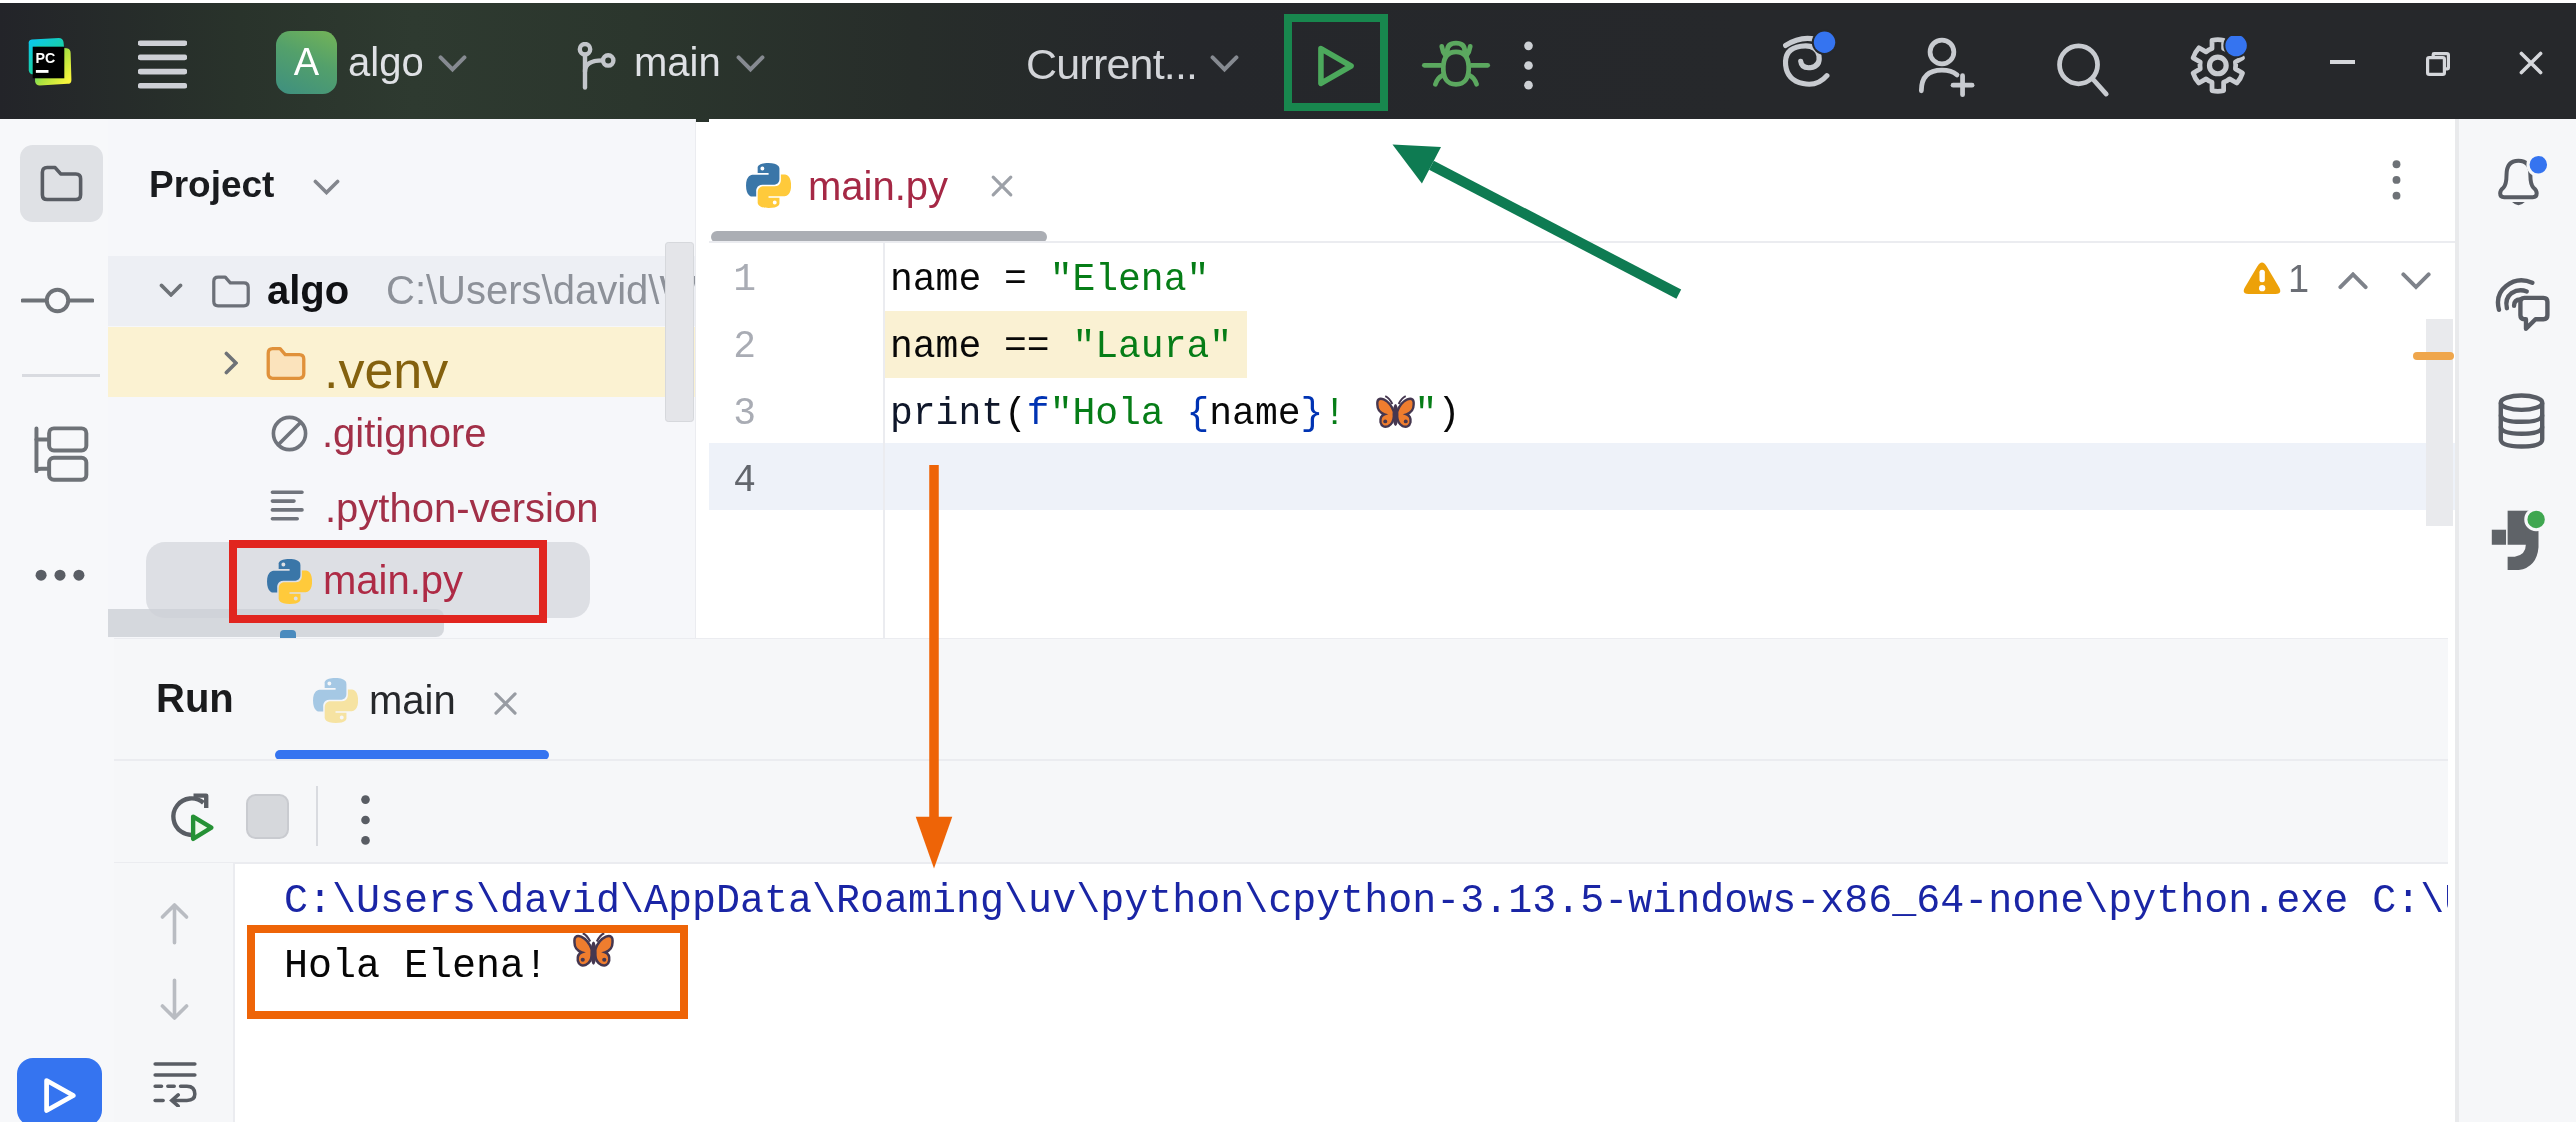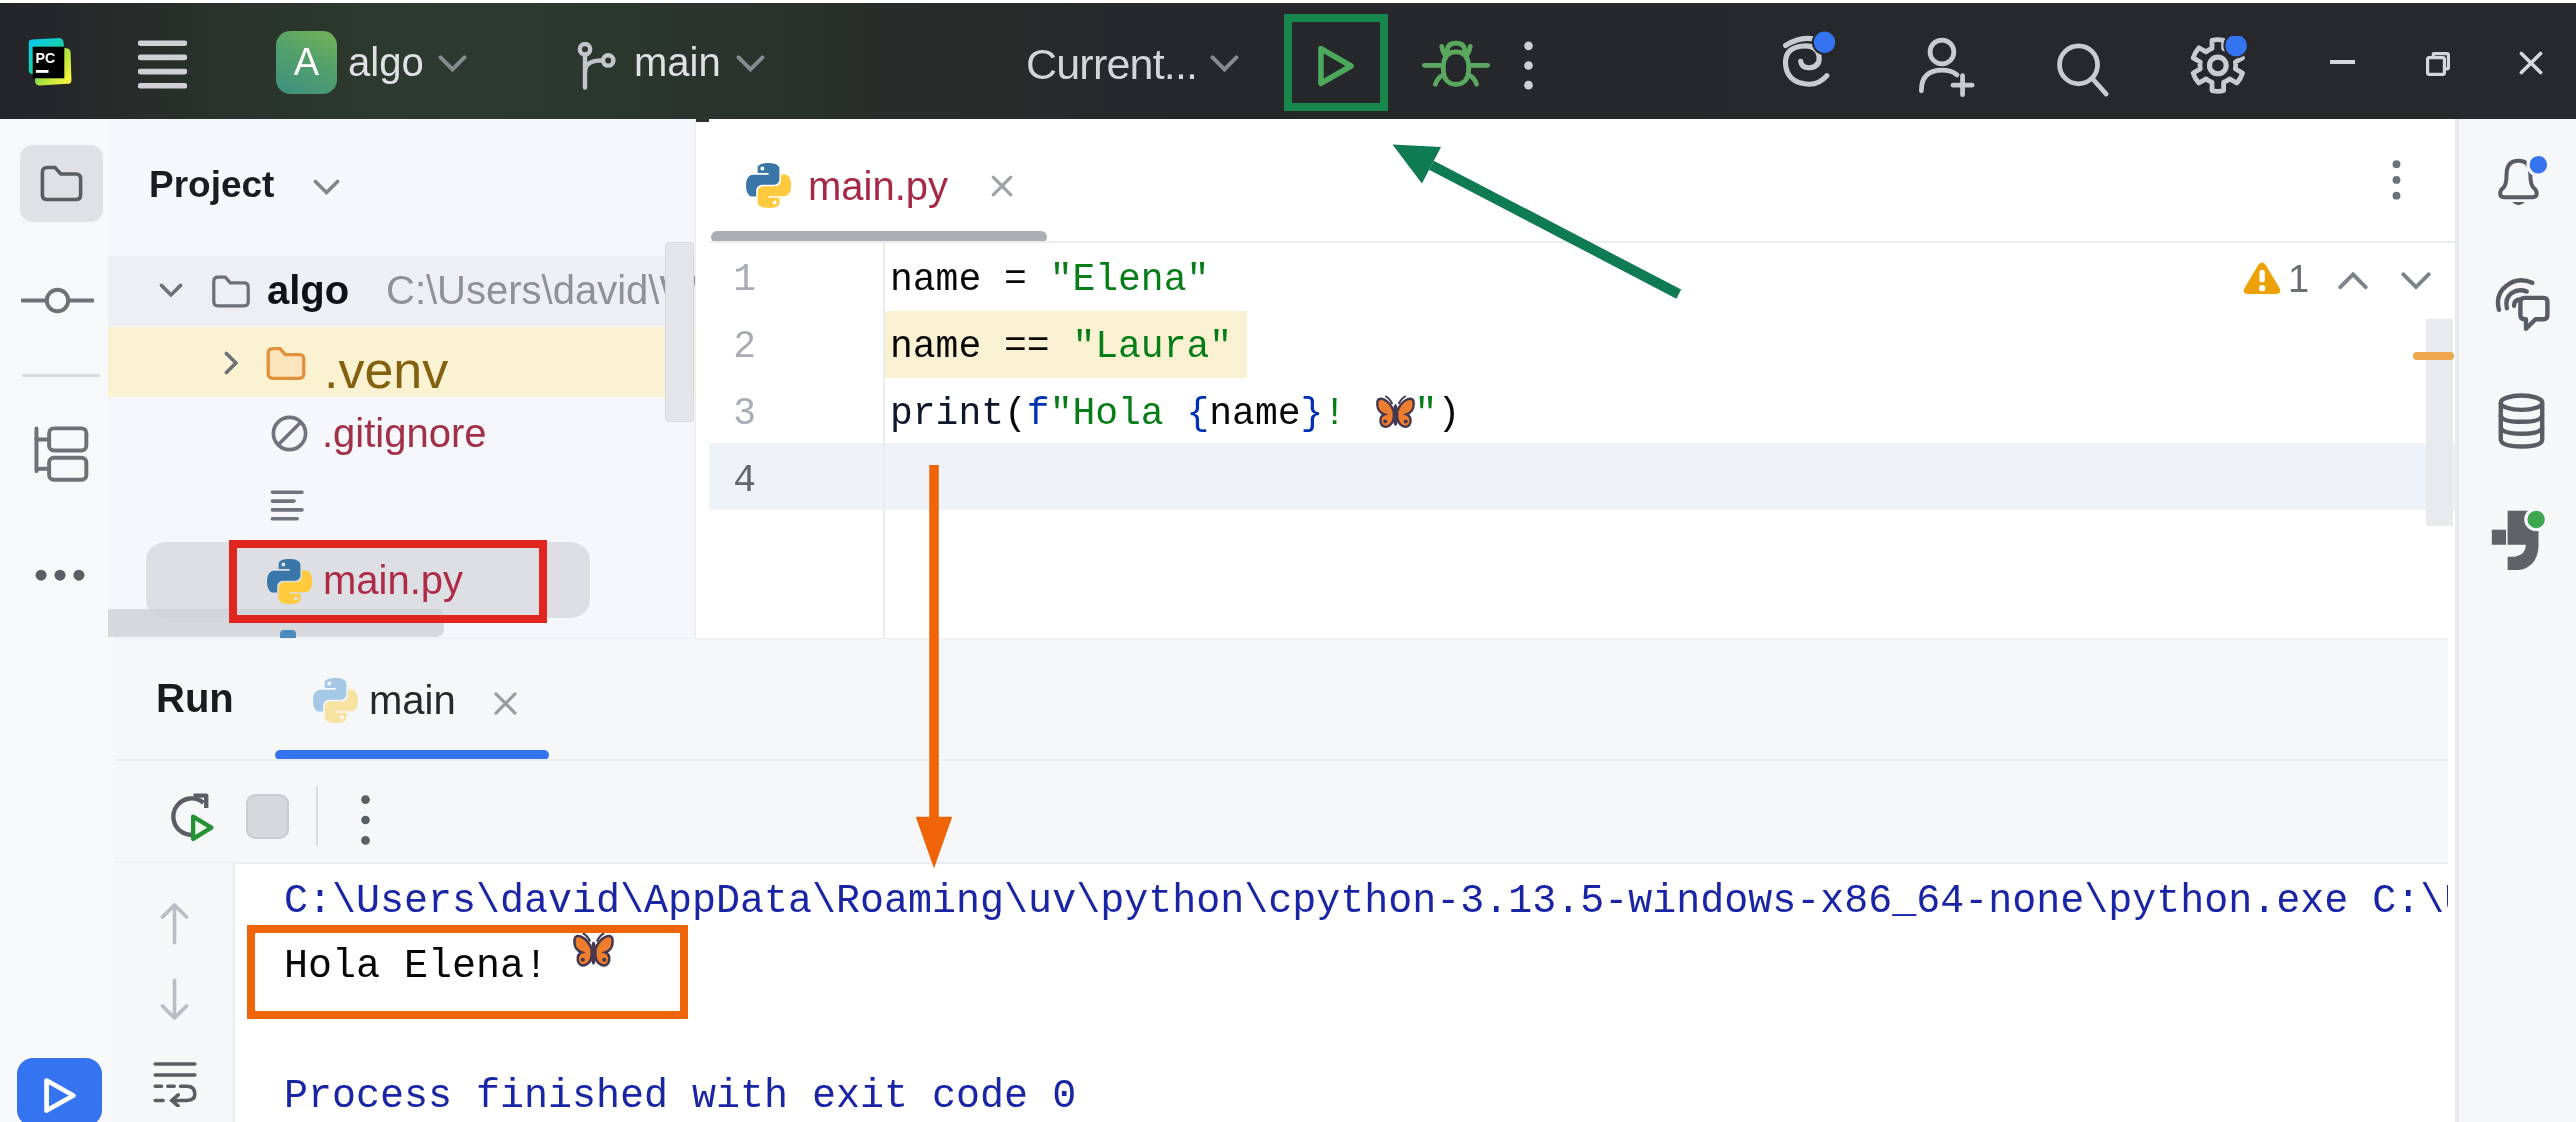--- a/index.html
+++ b/index.html
@@ -167,20 +167,21 @@
 </svg>
 <div class="abs" style="left:216px;top:221px;font-size:52px;color:#84610e">.venv</div>
 <svg class="abs" style="left:163px;top:296px" width="37" height="37" viewBox="0 0 46 46" fill="none" stroke="#70747c" stroke-width="4.5">
  <circle cx="23" cy="23" r="20"></circle>
       <path d="M9 37 L37 9"></path>
 </svg>
 <div class="abs" style="left:214px;top:292px;font-size:40px;color:#a23048">.gitignore</div>
 <svg class="abs" style="left:162px;top:370px" width="40" height="37" viewBox="0 0 50 46" fill="none" stroke="#70747c" stroke-width="4.5" stroke-linecap="round">
  <path d="M3 4 H40 M3 15 H30 M3 26 H40 M3 37 H34"></path>
 </svg>
+<div class="abs" style="left:217px;top:367px;font-size:40px;color:#a23048">.python-version</div>
 <svg class="abs" style="left:159px;top:440px" width="45" height="45" viewBox="0 0 255 255">
  <path fill="#3a76a8" d="M126.9.07c-64.8 0-60.8 28.1-60.8 28.1l.07 29.1h61.9v8.7H41.6S.1 61.4.1 126.8c0 65.4 36.2 63.1 36.2 63.1h21.6v-30.4s-1.2-36.2 35.6-36.2h61.4s34.5.6 34.5-33.3V34S194.7.07 126.9.07zM92.8 19.7a11.1 11.1 0 0 1 11.1 11.1 11.1 11.1 0 0 1-11.1 11.1 11.1 11.1 0 0 1-11.1-11.1 11.1 11.1 0 0 1 11.1-11.1z"></path>
  <path fill="#ffca3b" d="M128.8 254.6c64.8 0 60.8-28.1 60.8-28.1l-.07-29.1h-61.9v-8.7h86.4s41.5 4.7 41.5-60.7c0-65.4-36.2-63.1-36.2-63.1h-21.6v30.4s1.2 36.2-35.6 36.2h-61.4s-34.5-.6-34.5 33.3v56.8s-5.3 33.1 62.5 33.1zm34.1-19.6a11.1 11.1 0 0 1-11.1-11.1 11.1 11.1 0 0 1 11.1-11.1 11.1 11.1 0 0 1 11.1 11.1 11.1 11.1 0 0 1-11.1 11.1z"></path>
 </svg>
 <div class="abs" style="left:215px;top:439px;font-size:40px;color:#ae2a45">main.py</div>
 <div class="abs" style="left:0;top:490px;width:336px;height:28px;background:rgba(205,208,214,0.8);border-radius:0 8px 8px 0"></div>
 <div class="abs" style="left:172px;top:511px;width:16px;height:8px;background:#4b8bbe;border-radius:4px 4px 0 0"></div>
 <div class="abs" style="left:557px;top:123px;width:29px;height:180px;background:#e4e5e9;border:0.8px solid #d6d8dc;border-radius:3.2px"></div>
 </div>
 <div class="abs editor">
@@ -274,21 +275,21 @@
  <path d="M4 6 H54"></path>
       <path d="M4 20 H54"></path>
  <path d="M4 34 H12 M20 34 H28"></path>
  <path d="M36 34 H44 Q54 34 54 44 Q54 52 44 52 L26 52"></path>
  <path d="M33 45 L25 52 L33 59"></path>
  <path d="M4 52 H14"></path>
 </svg>
 <pre class="abs mono" style="left:170px;top:230px;font-size:40px;line-height:65px;color:#060606"><span style="color:#1a25a5">C:\Users\david\AppData\Roaming\uv\python\cpython-3.13.5-windows-x86_64-none\python.exe C:\Users\david\World\algo\main.py</span>
 Hola Elena!
 &nbsp;
-<span style="color:#1a25a5">Process finished with exit code 0</span></pre>
+</pre>
 <svg class="abs" style="left:458px;top:291px" width="43" height="43" viewBox="0 0 52 52">
  <g stroke="#453750" stroke-width="2.5" fill="none">
         <path d="M22 14 Q18 6 13 4"></path>
         <path d="M30 14 Q34 6 39 4"></path>
       </g>
  <path fill="#ef7d2e" stroke="#453750" stroke-width="3" d="M24 24 Q20 12 11 8 Q2 5 3 15 Q3 24 12 27 Q6 29 7 37 Q9 45 17 42 Q23 39 24 30 Z"></path>
  <path fill="#ef7d2e" stroke="#453750" stroke-width="3" d="M28 24 Q32 12 41 8 Q50 5 49 15 Q49 24 40 27 Q46 29 45 37 Q43 45 35 42 Q29 39 28 30 Z"></path>
  <ellipse cx="26" cy="28" rx="3.5" ry="14" fill="#453750"></ellipse>
  <circle cx="13" cy="36" r="2.5" fill="#453750"></circle>
       <circle cx="39" cy="36" r="2.5" fill="#453750"></circle>

